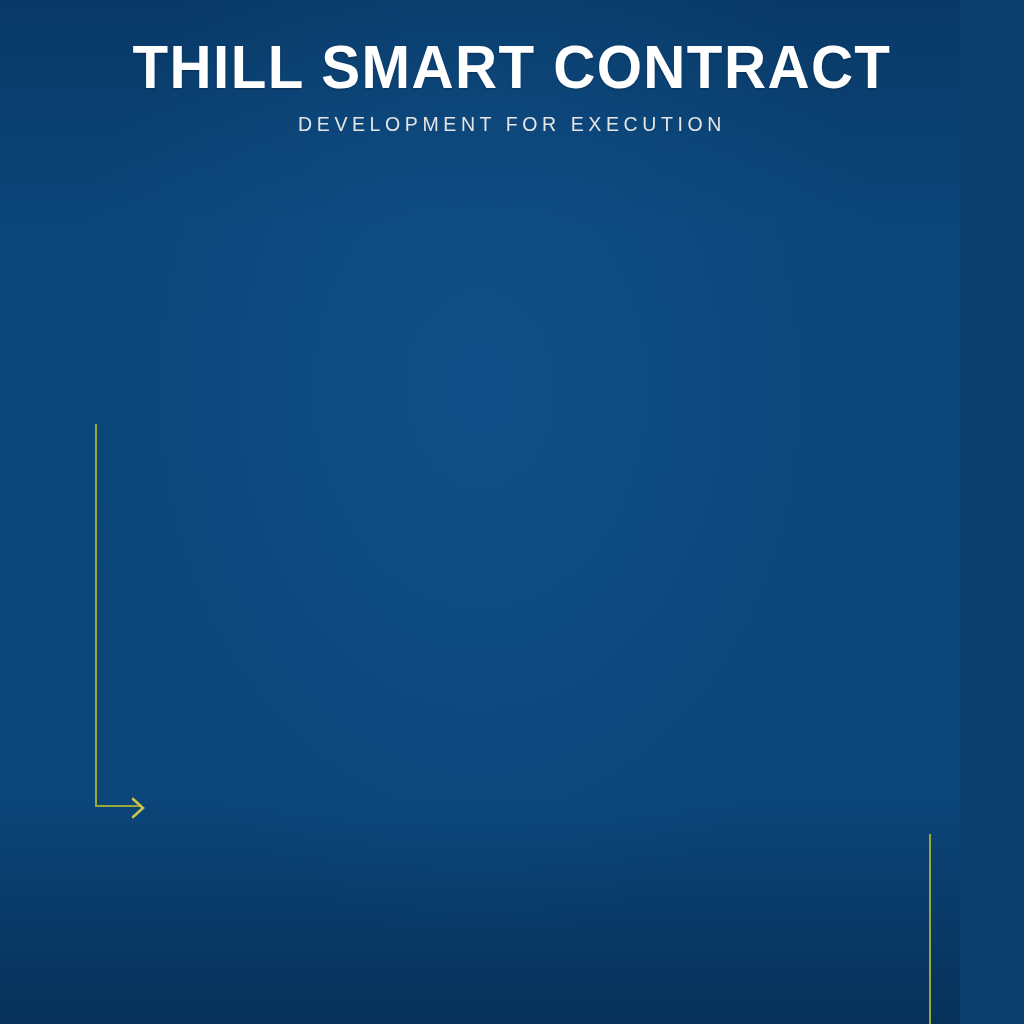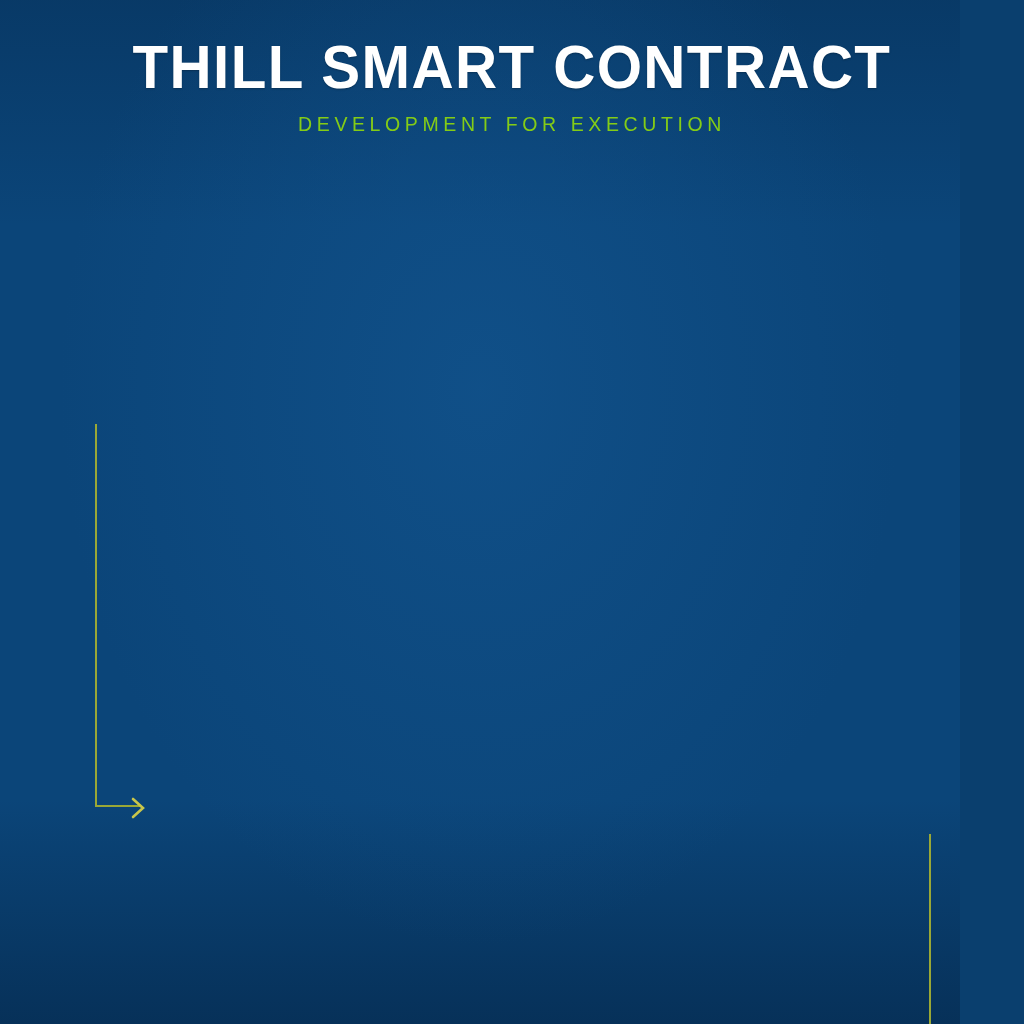--- a/index.html
+++ b/index.html
@@ -44,21 +44,21 @@
     letter-spacing: 1.5px;
     line-height: 1.05;
     color: #ffffff;
     transform: scaleX(0.94);
     text-shadow: 0 1px 2px rgba(0,0,0,0.25);
   }
   .subtitle {
     margin-top: 14px;
     font-size: 19.5px;
     letter-spacing: 4.6px;
-    color: #84cc16;
+    color: #e5e5e5;
     font-weight: normal;
   }
 
   
   .frame-left {
     position: absolute;
     left: 95px;
     top: 322px;
     width: 2px;
     height: 382px;

